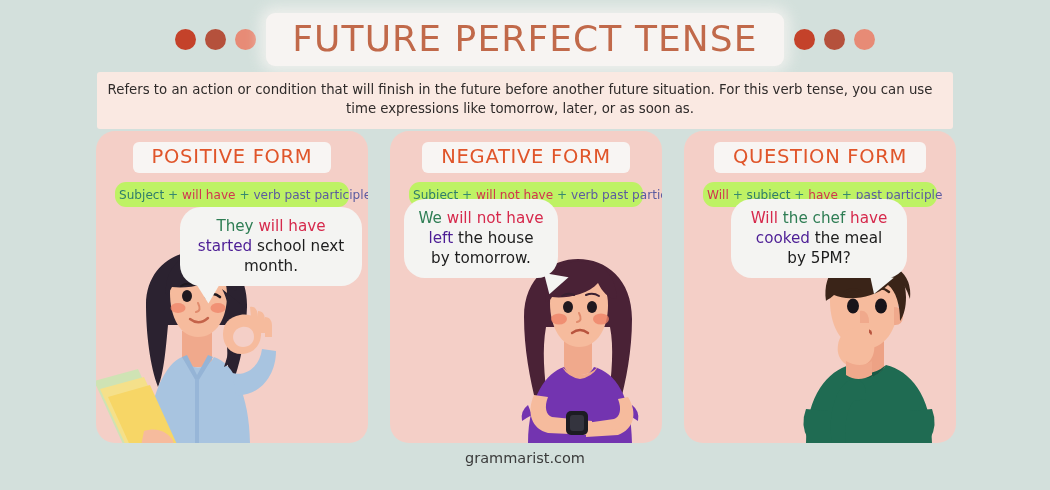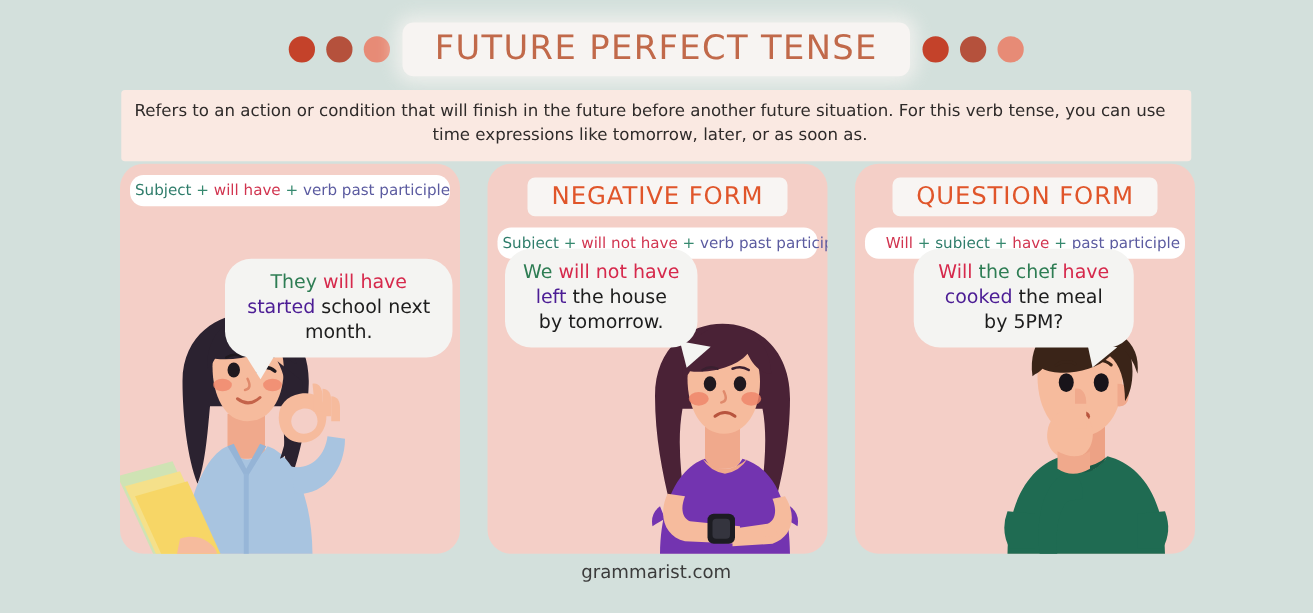--- a/index.html
+++ b/index.html
@@ -31,21 +31,21 @@
   .dot.d2 { background: #b5513c; }
   .dot.d3 { background: #e78b76; }
 
   .title-badge {
     background: #f7f4f2;
     border-radius: 9px;
     padding: 5px 26px 7px 26px;
     box-shadow: 0 0 14px 6px rgba(247,244,242,0.75);
   }
   .title-badge .title-text {
-    font-size: 27px;
+    font-size: 36px;
     letter-spacing: 1.1px;
     color: #c1694a;
     font-weight: 400;
     font-family: "DejaVu Sans", sans-serif;
     white-space: nowrap;
   }
 
   
   .subtitle {
     position: absolute;
@@ -90,25 +90,25 @@
   .card-title {
     font-size: 19.5px;
     letter-spacing: 0.7px;
     color: #e0552a;
     font-family: "DejaVu Sans", sans-serif;
     white-space: nowrap;
   }
 
   .formula-wrap {
     margin: 9px auto 0 auto;
-    width: 256px;
-    background: #ffffff;
+    width: 234px;
+    background: #bef264;
     border-radius: 11px;
     padding: 3px 4px 4px 4px;
-    text-align: right;
+    text-align: left;
     white-space: nowrap;
   }
   .formula span {
     font-size: 12.1px;
     font-family: "DejaVu Sans", sans-serif;
   }
   .c-sub   { color: #2f7d6b; }
   .c-plus  { color: #36896f; }
   .c-aux   { color: #d1344f; }
   .c-part  { color: #5b5ba0; }
@@ -181,20 +181,23 @@
     <div class="dot d2"></div>
     <div class="dot d3"></div>
   </div>
 </div>
 
 <div class="subtitle">Refers to an action or condition that will finish in the future before another future situation. For this verb tense, you can use time expressions like tomorrow, later, or as soon as.</div>
 
 <div class="cards">
 
   <div class="card">
+    <div class="card-title-wrap">
+      <div class="card-title">POSITIVE FORM</div>
+    </div>
 
     <div class="formula-wrap">
       <div class="formula">
         <span class="c-sub">Subject</span><span class="c-plus"> + </span><span class="c-aux">will have</span><span class="c-plus"> + </span><span class="c-part">verb past participle</span>
       </div>
     </div>
 
     <div class="bubble b1">
       <span class="b-green">They </span><span class="b-red">will have </span><span class="b-blue">started </span><span class="b-dark">school next month.</span>
     </div>

